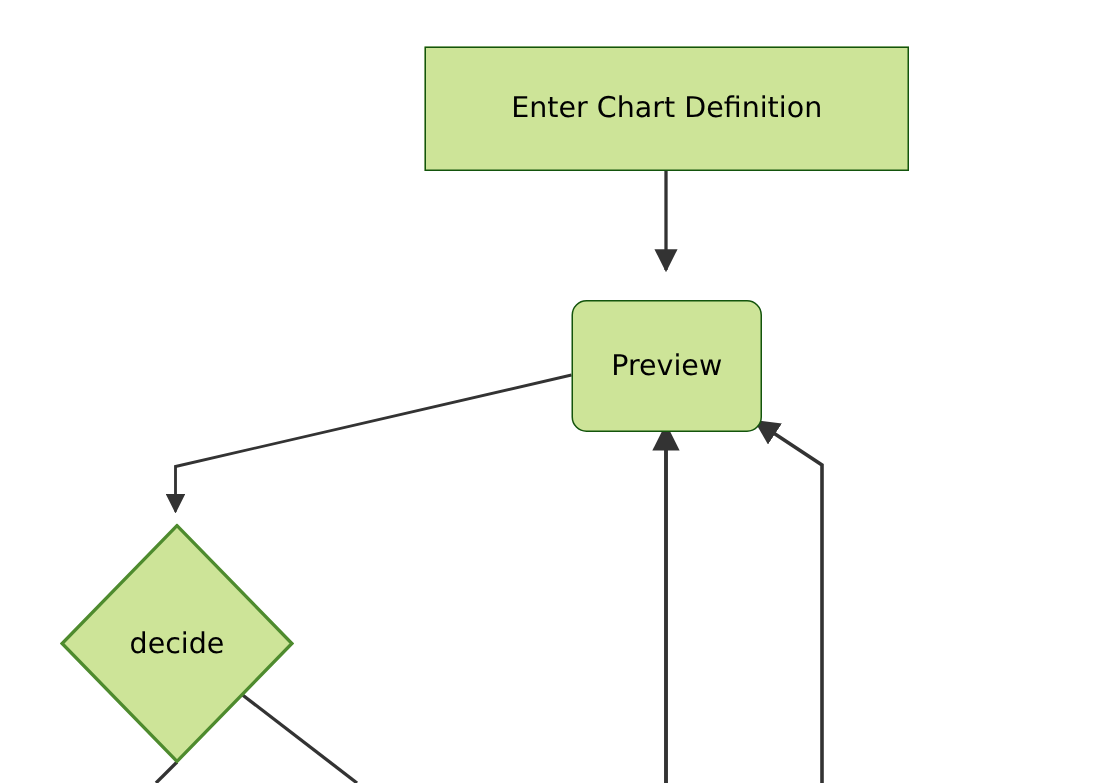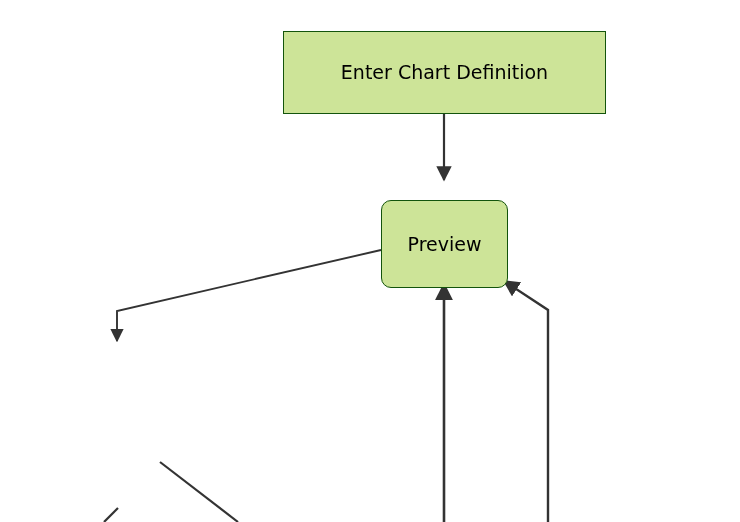--- a/index.html
+++ b/index.html
@@ -113,14 +113,20 @@
   </svg>
 
   <div class="node" id="node-enter-chart-definition">
     <span class="node-label">Enter Chart Definition</span>
   </div>
 
   <div class="node" id="node-preview">
     <span class="node-label">Preview</span>
   </div>
 
+  <div class="node" id="node-decide">
+    <svg class="diamond-shape" viewBox="0 0 156 160" width="156" height="160" xmlns="http://www.w3.org/2000/svg">
+      <polygon points="78,1.4 154.6,80 78,158.6 1.4,80" fill="#cde498" stroke="#4e8b2e" stroke-width="2.2" stroke-linejoin="miter"></polygon>
+    </svg>
+    <span class="node-label">decide</span>
+  </div>
 
 </div>
 
 </body></html>

